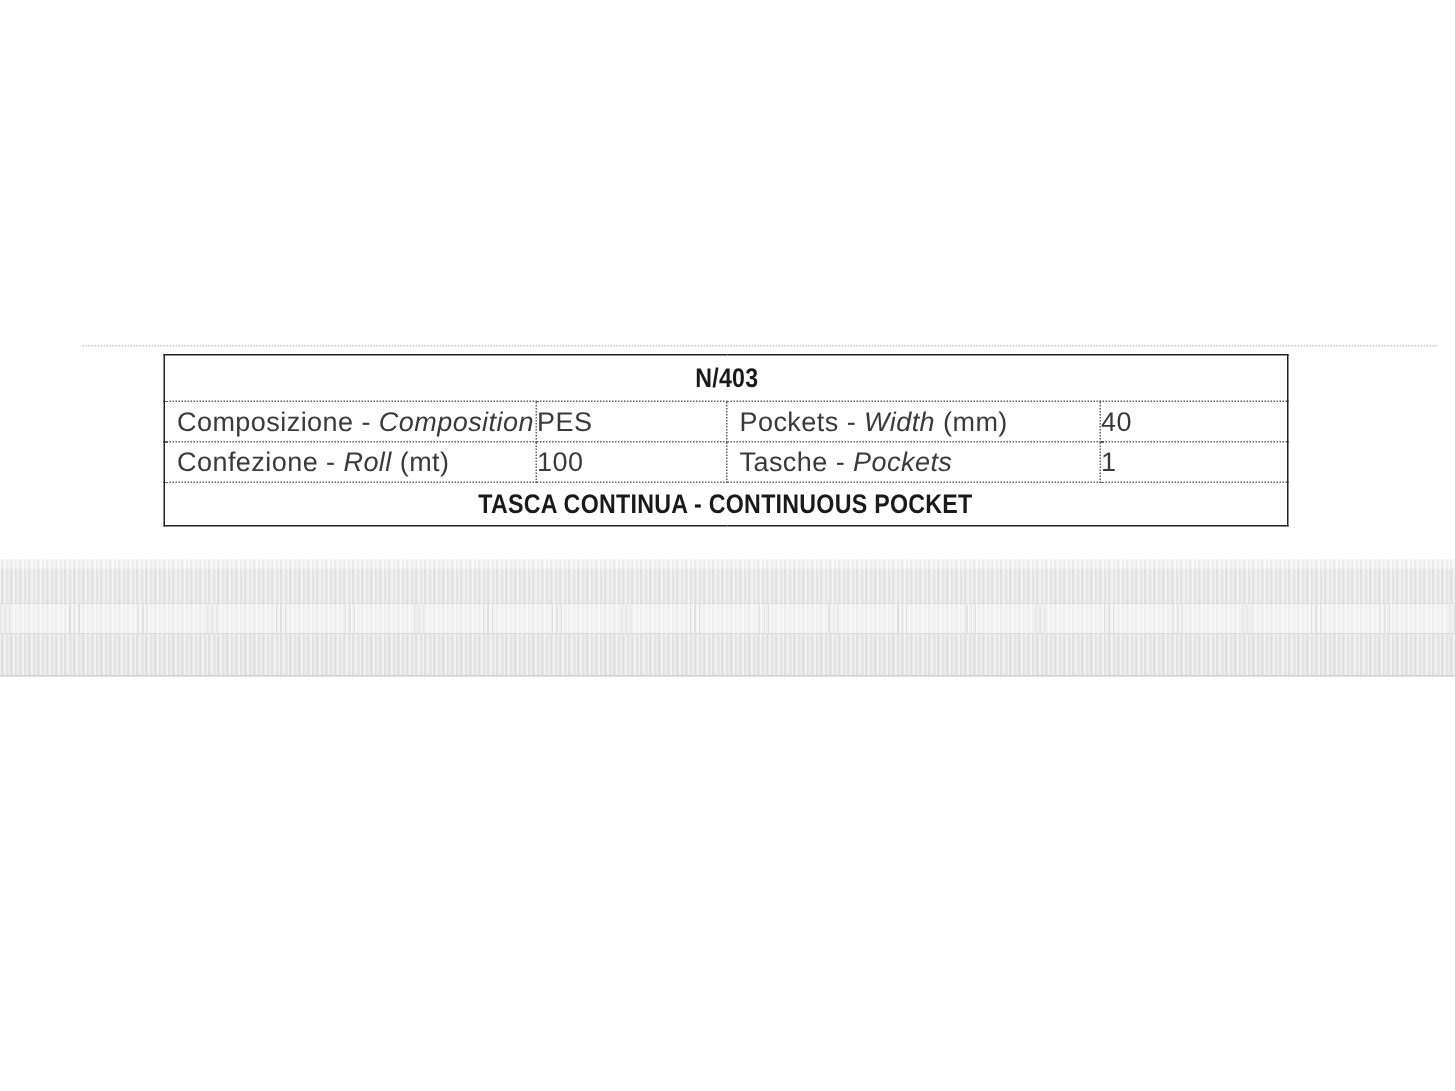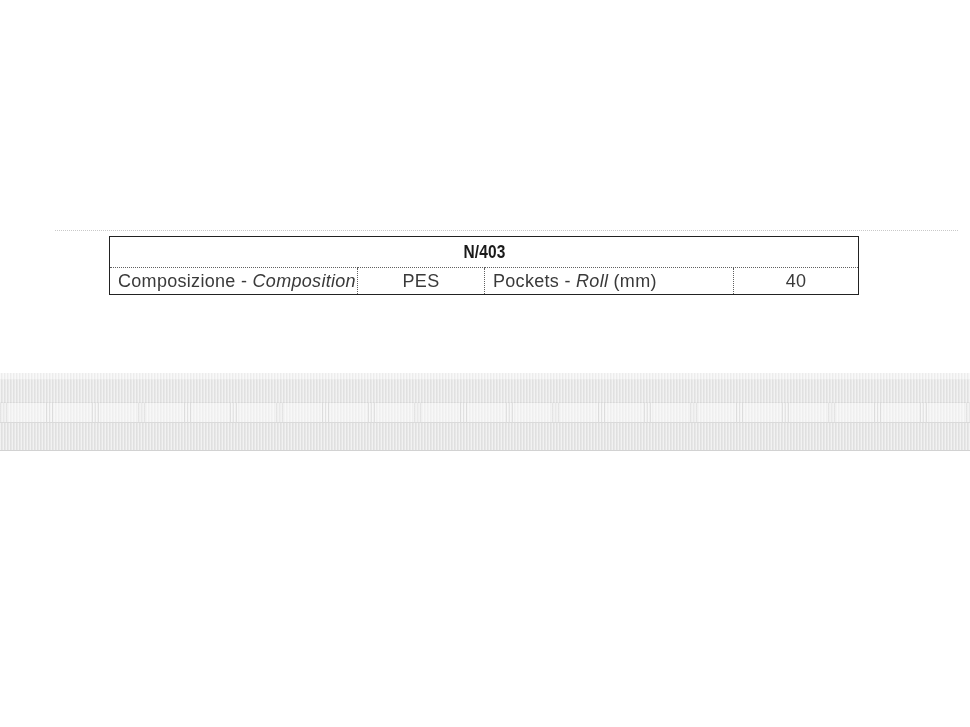--- a/index.html
+++ b/index.html
@@ -39,21 +39,21 @@
     vertical-align: middle;
     overflow: hidden;
     white-space: nowrap;
   }
   .col-a { width: 248px; }
   .col-b { width: 127px; }
   .col-c { width: 249px; }
   .col-d { width: 125px; }
 
   .spec-table td.label-cell { padding-left: 8px; text-align: left; }
-  .spec-table td.value-cell { text-align: center; }
+  .spec-table td.value-cell { text-align: left; }
 
   .title-cell, .footer-cell {
     text-align: center;
     font-weight: bold;
     color: #1a1a1a;
   }
   .title-cell  { height: 31px; font-size: 18px; }
   .data-row td { height: 27px; }
   .footer-cell { height: 29px; font-size: 18px; }
 
@@ -132,23 +132,38 @@
       <td class="title-cell" colspan="4">
         <span class="condensed">N/403</span>
       </td>
     </tr>
     <tr class="data-row">
       <td class="label-cell">
         <span>Composizione - </span><span class="it">Composition</span><span></span>
       </td>
       <td class="value-cell">PES</td>
       <td class="label-cell">
-        <span>Pockets - </span><span class="it">Roll</span><span> (mm)</span>
+        <span>Pockets - </span><span class="it">Width</span><span> (mm)</span>
       </td>
       <td class="value-cell">40</td>
+    </tr>
+    <tr class="data-row">
+      <td class="label-cell">
+        <span>Confezione - </span><span class="it">Roll</span><span> (mt)</span>
+      </td>
+      <td class="value-cell">100</td>
+      <td class="label-cell">
+        <span>Tasche - </span><span class="it">Pockets</span><span></span>
+      </td>
+      <td class="value-cell">1</td>
+    </tr>
+    <tr>
+      <td class="footer-cell" colspan="4">
+        <span class="condensed">TASCA CONTINUA - CONTINUOUS POCKET</span>
+      </td>
     </tr>
   </tbody>
 </table>
 
 <div class="tape">
   <div class="tape-edge-top tape-rib"></div>
   <div class="tape-band-top tape-rib"></div>
   <div class="tape-pocket-band"></div>
   <div class="tape-band-bottom tape-rib"></div>
 </div>

